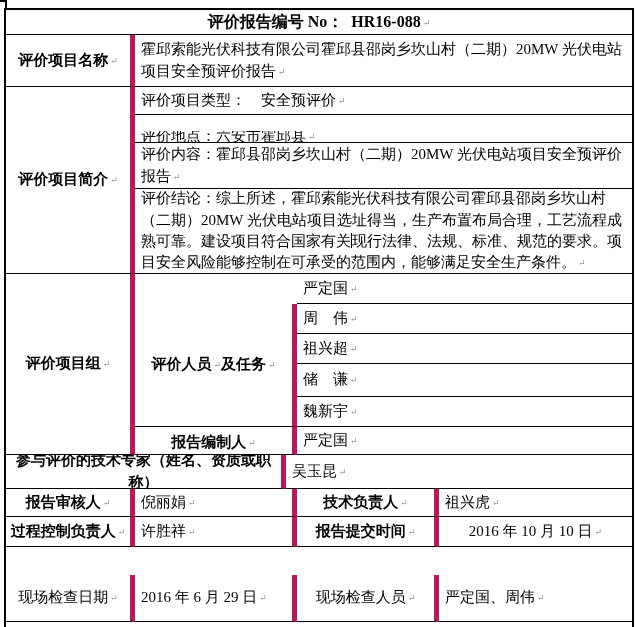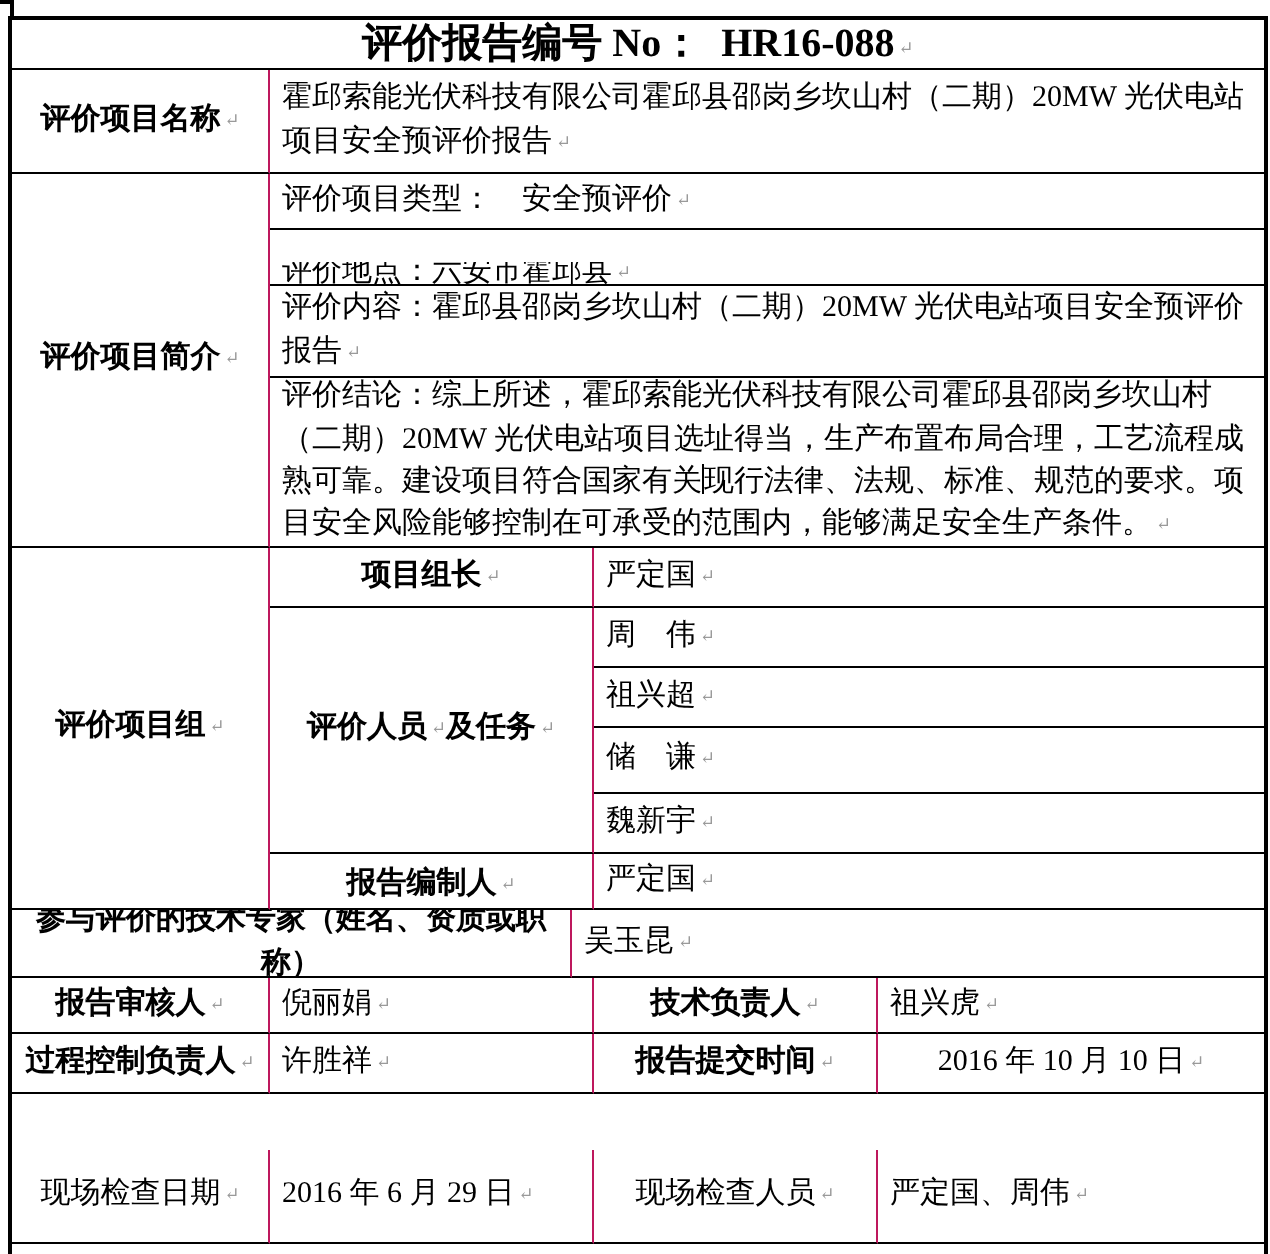--- a/index.html
+++ b/index.html
@@ -13,42 +13,42 @@
   
   #tbl{
     position:absolute;left:4px;top:8px;width:626px;
     border:2px solid #000;border-bottom:none;background:#fff;
     display:grid;
     grid-template-columns:129px 151px 11px 142px 193px;
     grid-template-rows:25px 52px 28px 28px 46px 85px 30px 30px 30px 33px 30px 28px 34px 28px 30px 28px 47px 14px;
   }
   .cell{
     box-sizing:border-box;display:flex;align-items:center;
-    border-right:1px solid #be185d;border-bottom:1px solid #000;
+    border-right:5px solid #be185d;border-bottom:1px solid #000;
     font-size:15px;padding:1px 6px;overflow:hidden;
   }
   .lbl{font-weight:bold;justify-content:center;text-align:center;padding:1px 2px;}
   .ctr{justify-content:center;text-align:center;}
   .noR{border-right:none;}
   .noB{border-bottom:none;}
   .t{white-space:pre-wrap;line-height:1.42;}
   .pm::after{content:"\21B5";color:#9a9a9a;font-size:9px;margin-left:2px;
     font-weight:normal;vertical-align:1px;}
   .stack{display:flex;flex-direction:row;align-items:center;}
   .caret{display:inline-block;width:1px;height:15px;background:#000;
     vertical-align:-2px;}
 </style>
 </head>
 <body>
 
 <div class="anchor"></div>
 
 <div id="tbl">
 
-  <div class="cell lbl ctr noR" style="grid-area:1/1/2/6;font-size:20px;">
+  <div class="cell lbl ctr noR" style="grid-area:1/1/2/6;font-size:16px;">
     <span class="t pm">评价报告编号 No：  HR16-088</span>
   </div>
 
   <div class="cell lbl" style="grid-area:2/1/3/2;">
     <span class="t pm">评价项目名称</span>
   </div>
   <div class="cell noR" style="grid-area:2/2/3/6;">
     <span class="t pm">霍邱索能光伏科技有限公司霍邱县邵岗乡坎山村（二期）20MW 光伏电站项目安全预评价报告</span>
   </div>
 
@@ -63,23 +63,20 @@
   </div>
   <div class="cell noR" style="grid-area:5/2/6/6;">
     <span class="t pm">评价内容：霍邱县邵岗乡坎山村（二期）20MW 光伏电站项目安全预评价报告</span>
   </div>
   <div class="cell noR" style="grid-area:6/2/7/6;">
     <span class="t"><span>评价结论：综上所述，霍邱索能光伏科技有限公司霍邱县邵岗乡坎山村（二期）20MW 光伏电站项目选址得当，生产布置布局合理，工艺流程成熟可靠。建设项目符合国家有关</span><span class="caret"></span><span class="pm">现行法律、法规、标准、规范的要求。项目安全风险能够控制在可承受的范围内，能够满足安全生产条件。</span></span>
   </div>
 
   <div class="cell lbl" style="grid-area:7/1/13/2;">
     <span class="t pm">评价项目组</span>
-  </div>
-  <div class="cell lbl" style="grid-area:7/2/8/4;">
-    <span class="t pm">项目组长</span>
   </div>
   <div class="cell noR" style="grid-area:7/4/8/6;">
     <span class="t pm">严定国</span>
   </div>
 
   <div class="cell lbl" style="grid-area:8/2/12/4;">
     <span class="stack">
       <span class="t pm">评价人员</span>
       <span class="t pm">及任务</span>
     </span>

